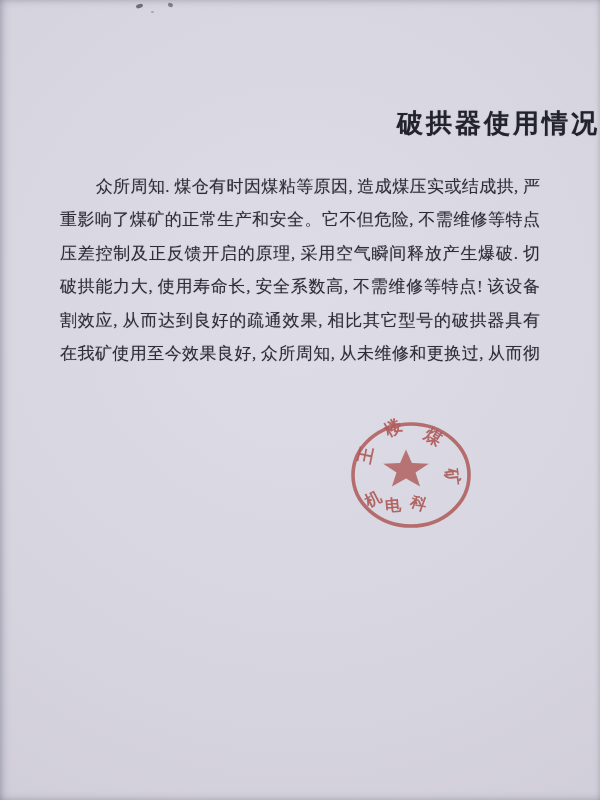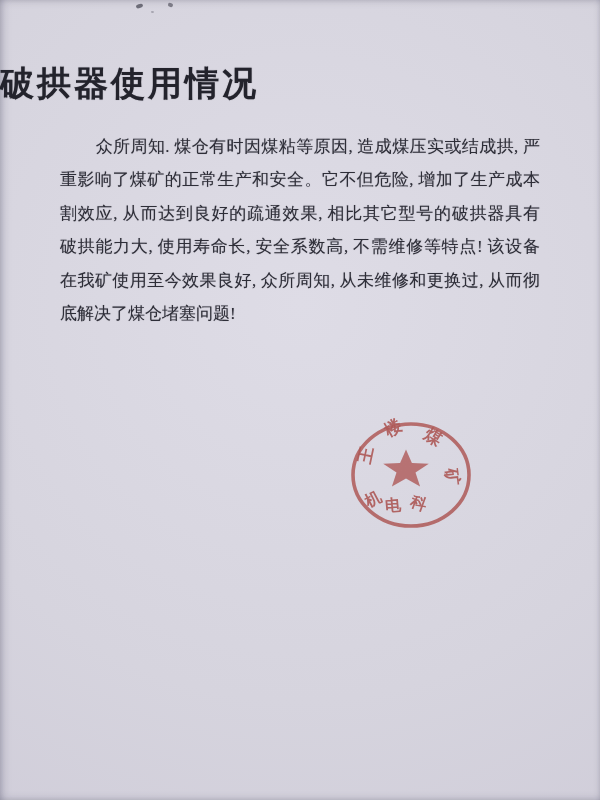--- a/index.html
+++ b/index.html
@@ -24,23 +24,23 @@
                 inset 0 5px 8px -5px rgba(80,80,105,0.28),
                 inset 0 -5px 8px -5px rgba(80,80,105,0.28);
   }
   
   .speck { position: absolute; background: rgba(55,55,68,0.65); border-radius: 40% 60% 50% 50%; }
   .s1 { left: 136px; top: 4px;  width: 7px; height: 4px; transform: rotate(-20deg); }
   .s2 { left: 168px; top: 3px;  width: 5px; height: 4px; transform: rotate(15deg); background: rgba(55,55,68,0.55); }
   .s3 { left: 151px; top: 11px; width: 3px; height: 2px; background: rgba(55,55,68,0.30); }
 
   .title {
-    padding-top: 64px;
-    text-align: left;
-    font-size: 34px;
+    padding-top: 104px;
+    text-align: right;
+    font-size: 26px;
     line-height: 40px;
     font-weight: 700;
     letter-spacing: 3px;
     color: #23232c;
     text-shadow: 0 0 1px rgba(35,35,44,0.45);
   }
   .body {
     margin: 26px auto 0 auto;
     width: 480px;
     color: var(--ink);
@@ -83,25 +83,25 @@
 <div class="page">
 
   <div class="speck s1"></div>
   <div class="speck s2"></div>
   <div class="speck s3"></div>
 
   <h1 class="title">破拱器使用情况</h1>
 
   <div class="body">
     <p class="line indent">众所周知. 煤仓有时因煤粘等原因, 造成煤压实或结成拱, 严</p>
-    <p class="line">重影响了煤矿的正常生产和安全。它不但危险, 增加了生产成本</p>
+    <p class="line">重影响了煤矿的正常生产和安全。它不但危险, 不需维修等特点</p>
+    <p class="line">压差控制及正反馈开启的原理, 采用空气瞬间释放产生爆破. 切</p>
+    <p class="line">破拱能力大, 使用寿命长, 安全系数高, 不需维修等特点! 该设备</p>
     <p class="line">割效应, 从而达到良好的疏通效果, 相比其它型号的破拱器具有</p>
-    <p class="line">破拱能力大, 使用寿命长, 安全系数高, 不需维修等特点! 该设备</p>
     <p class="line">在我矿使用至今效果良好, 众所周知, 从未维修和更换过, 从而彻</p>
-    <p class="line last">底解决了煤仓堵塞问题!</p>
   </div>
 
   <svg class="stamp" width="150" height="128" viewBox="0 0 150 128" aria-hidden="true">
     <ellipse class="stamp-ring" cx="71" cy="63" rx="58" ry="51"></ellipse>
     <path class="stamp-star" d="M66,37.6 L71.9,51.1 L88.8,51.7 L75.5,60.6 L80.1,74.5 L66,66.5
              L51.9,74.5 L56.5,60.6 L43.2,51.7 L60.1,51.1 Z"></path>
     <text class="stamp-char" transform="translate(26,43) rotate(-78)">王</text>
     <text class="stamp-char" transform="translate(53,16) rotate(-30)">楼</text>
     <text class="stamp-char" transform="translate(93,25) rotate(32)">煤</text>
     <text class="stamp-char" transform="translate(112,65) rotate(83)">矿</text>

